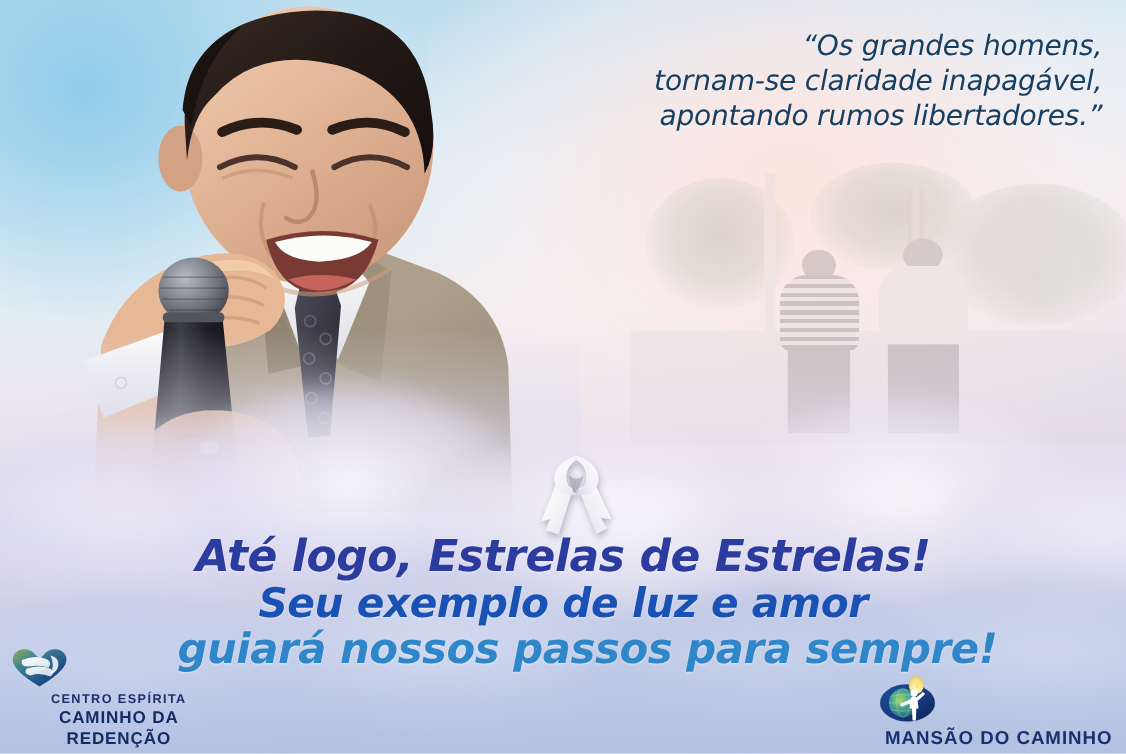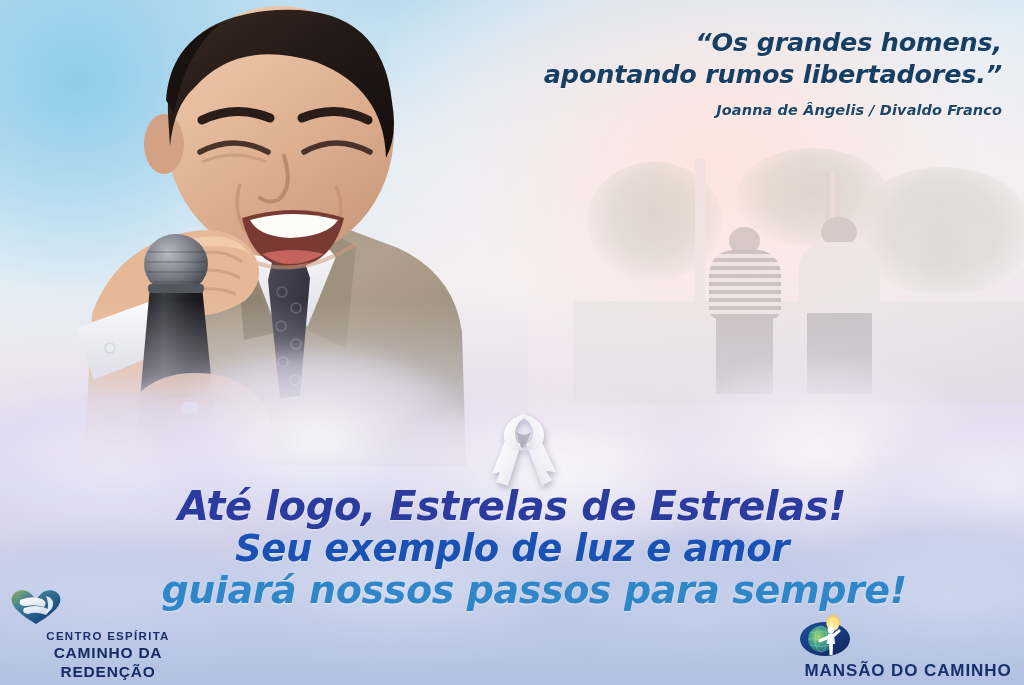--- a/index.html
+++ b/index.html
@@ -160,21 +160,21 @@
 
   
   .quote{
     position:absolute; right:22px; top:26px;
     width:580px;
     text-align:right;
   }
   .quote-line{
     font-family:"DejaVu Sans", sans-serif;
     font-style:italic;
-    font-weight:bold;
+    font-weight:normal;
     font-size:25.5px;
     line-height:32px;
     letter-spacing:-0.2px;
     color:#173f63;
     white-space:nowrap;
     text-shadow:0 1px 1px rgba(255,255,255,0.55);
   }
   .quote-attr{
     margin-top:12px;
     font-family:"DejaVu Sans", sans-serif;
@@ -400,22 +400,22 @@
   <div class="cloudbank cb-low">
     <div class="cloud d1"></div>
     <div class="cloud d2"></div>
     <div class="cloud d3"></div>
     <div class="cloud d4"></div>
   </div>
   <div class="cloud-haze"></div>
 
   <div class="quote">
     <div class="quote-line">“Os grandes homens,</div>
+    <div class="quote-line">tornam-se claridade inapagável,</div>
     <div class="quote-line">apontando rumos libertadores.”</div>
-    <div class="quote-attr">Joanna de Ângelis / Divaldo Franco</div>
   </div>
 
   <div class="ribbon">
     <svg viewBox="0 0 78 84" xmlns="http://www.w3.org/2000/svg">
       <defs>
         <linearGradient id="rbA" x1="0" y1="0" x2="1" y2="1">
           <stop offset="0%" stop-color="#ffffff"></stop>
             <stop offset="60%" stop-color="#f2f2f6"></stop>
           <stop offset="100%" stop-color="#dcdce6"></stop>
         </linearGradient>

